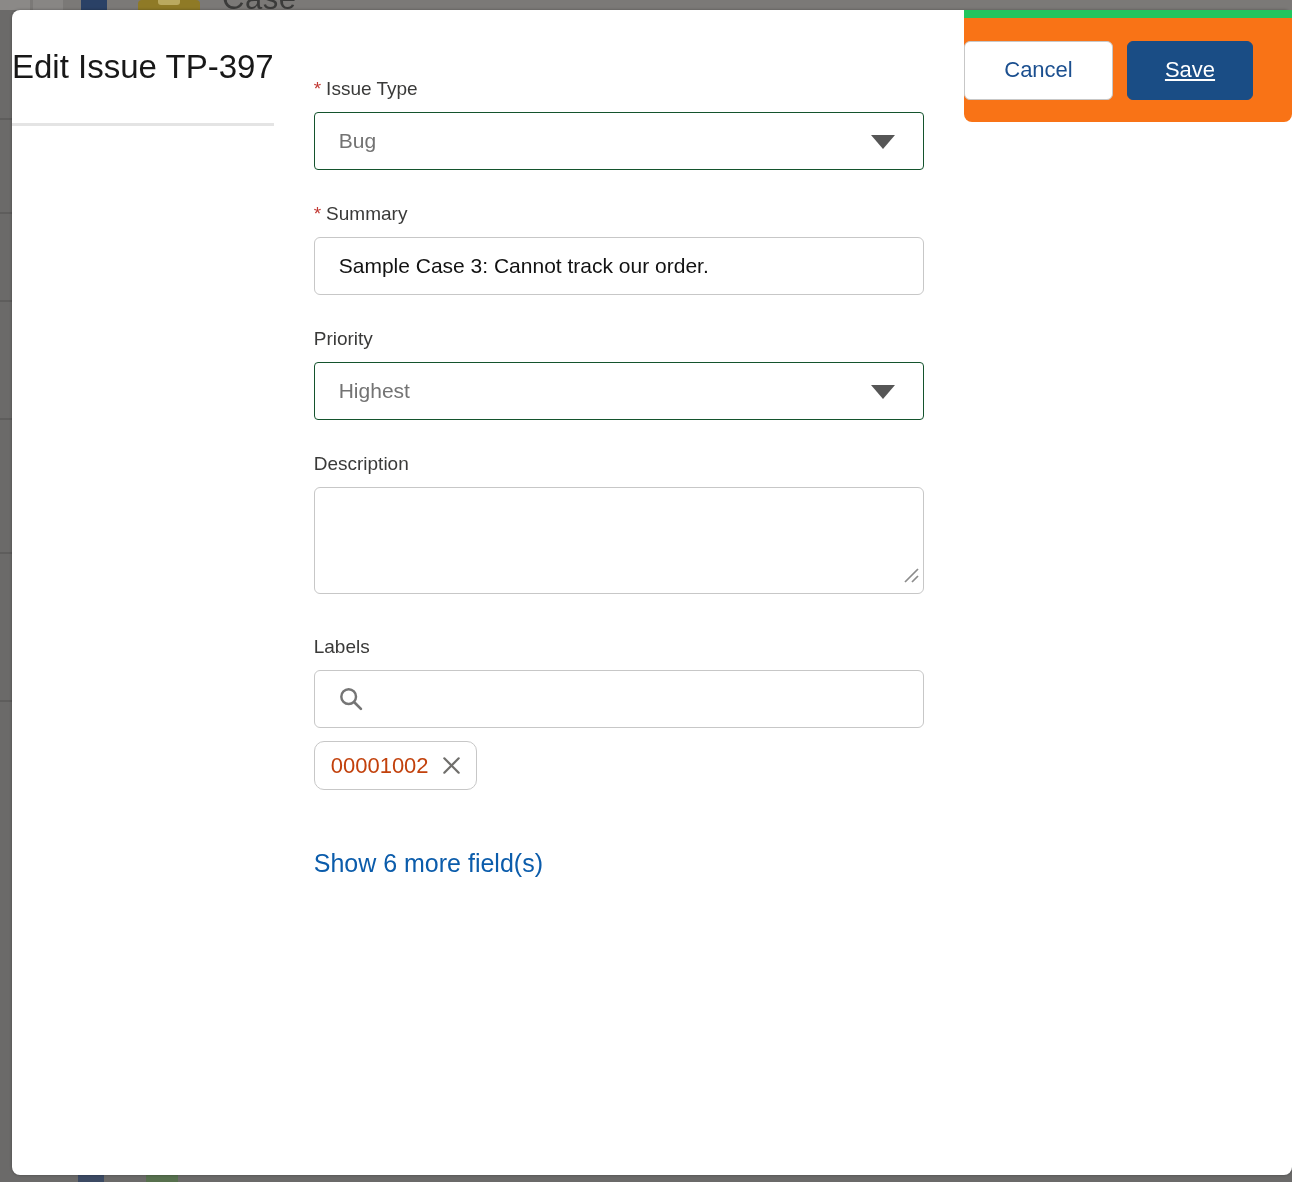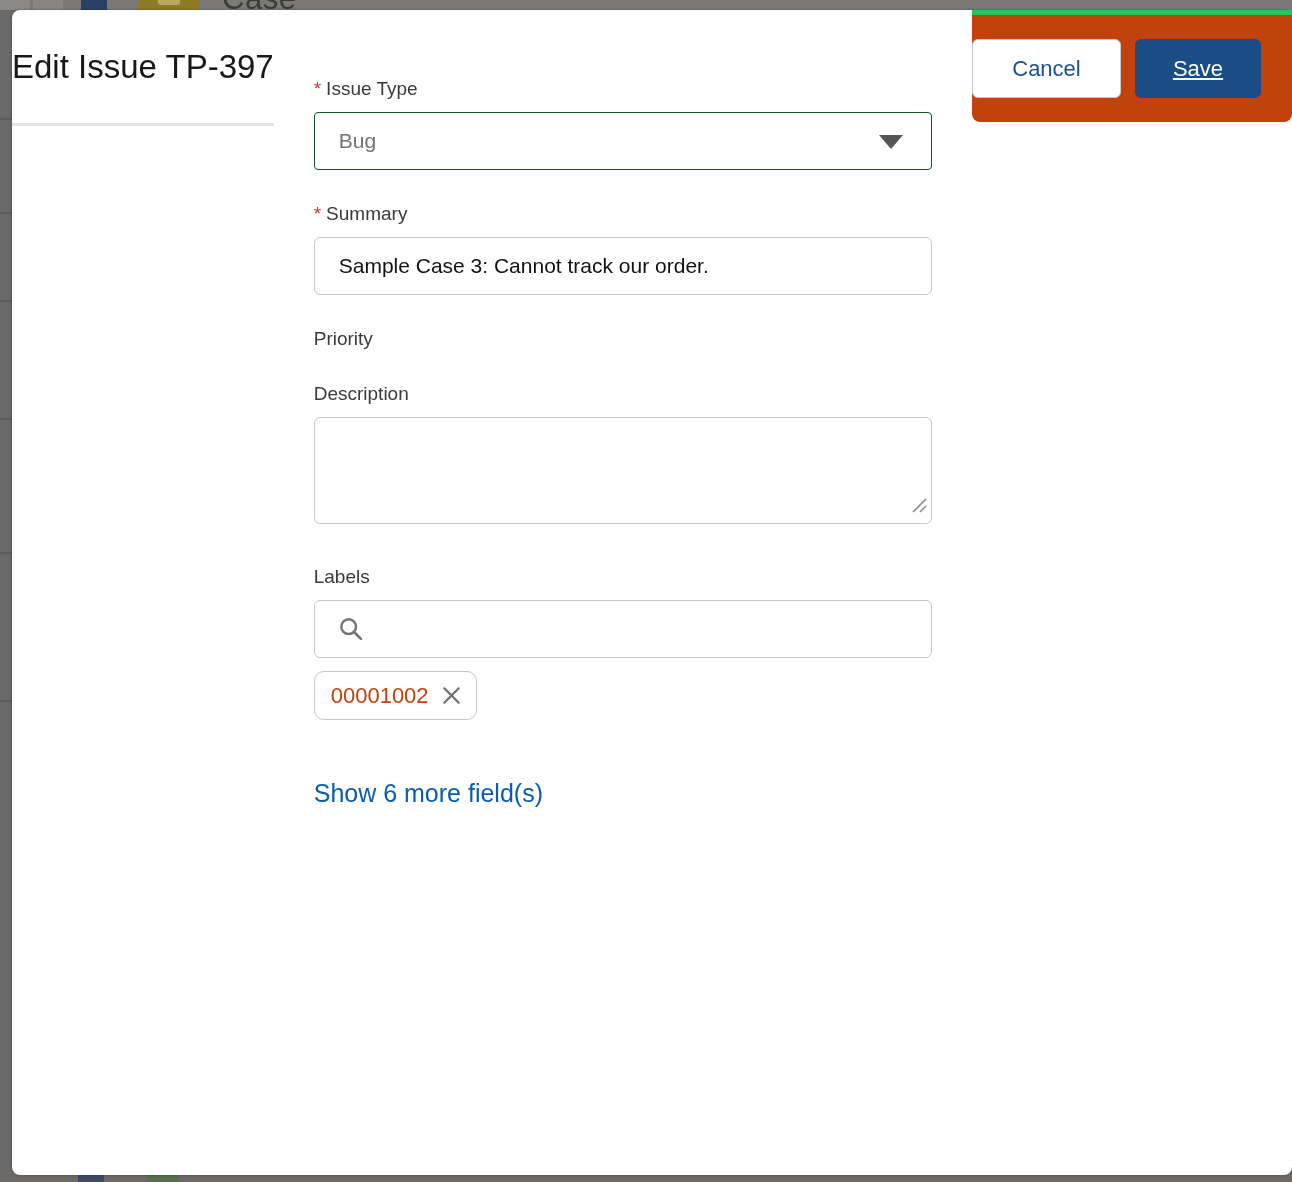--- a/index.html
+++ b/index.html
@@ -86,24 +86,24 @@
     height: 49px; padding: 0 13px 0 16px;
     border: 1px solid #c7c7c7; border-radius: 10px;
     font-size: 22px; color: #c2410c; background: #fff;
   }
   .chip-remove { border: none; background: none; padding: 0; cursor: pointer; display: flex; align-items: center; }
 
   .show-more { margin-top: 59px; }
   .show-more a { color: #0b5cab; font-size: 25px; text-decoration: none; cursor: pointer; }
 
   .modal-footer {
-    flex: none; height: 112px; background: #c2410c;
-    border-top: 5px solid #22c55e; border-radius: 0 0 8px 8px;
+    flex: none; height: 112px; background: #f97316;
+    border-top: 8px solid #22c55e; border-radius: 0 0 8px 8px;
     display: flex; align-items: center; justify-content: flex-end;
-    gap: 14px; padding-right: 31px;
+    gap: 14px; padding-right: 39px;
   }
   .btn {
     font-family: "Liberation Sans", sans-serif; font-size: 22px;
     height: 59px; border-radius: 6px; cursor: pointer;
   }
   .btn-neutral { width: 149px; background: #ffffff; border: 1px solid #c7c7c7; color: #1b4f8f; }
   .btn-brand { width: 126px; background: #1a4d85; border: 1px solid #1a4d85; color: #ffffff; text-decoration: underline; }
 </style>
 </head>
 <body>
@@ -149,20 +149,24 @@
     <div class="field-group">
       <div class="field-label">
         <span class="req">*</span><span>Summary</span>
       </div>
       <input class="text-input" type="text" value="Sample Case 3: Cannot track our order." style="">
     </div>
 
     <div class="field-group">
       <div class="field-label">
         <span>Priority</span>
+      </div>
+      <div class="control">
+        <span>Highest</span>
+        <span class="chevron"></span>
       </div>
     </div>
 
     <div class="field-group fg-description">
       <div class="field-label">
         <span>Description</span>
       </div>
       <div class="ta-wrap">
         <textarea class="text-area" style=""></textarea>
         <span class="resize-grip">

